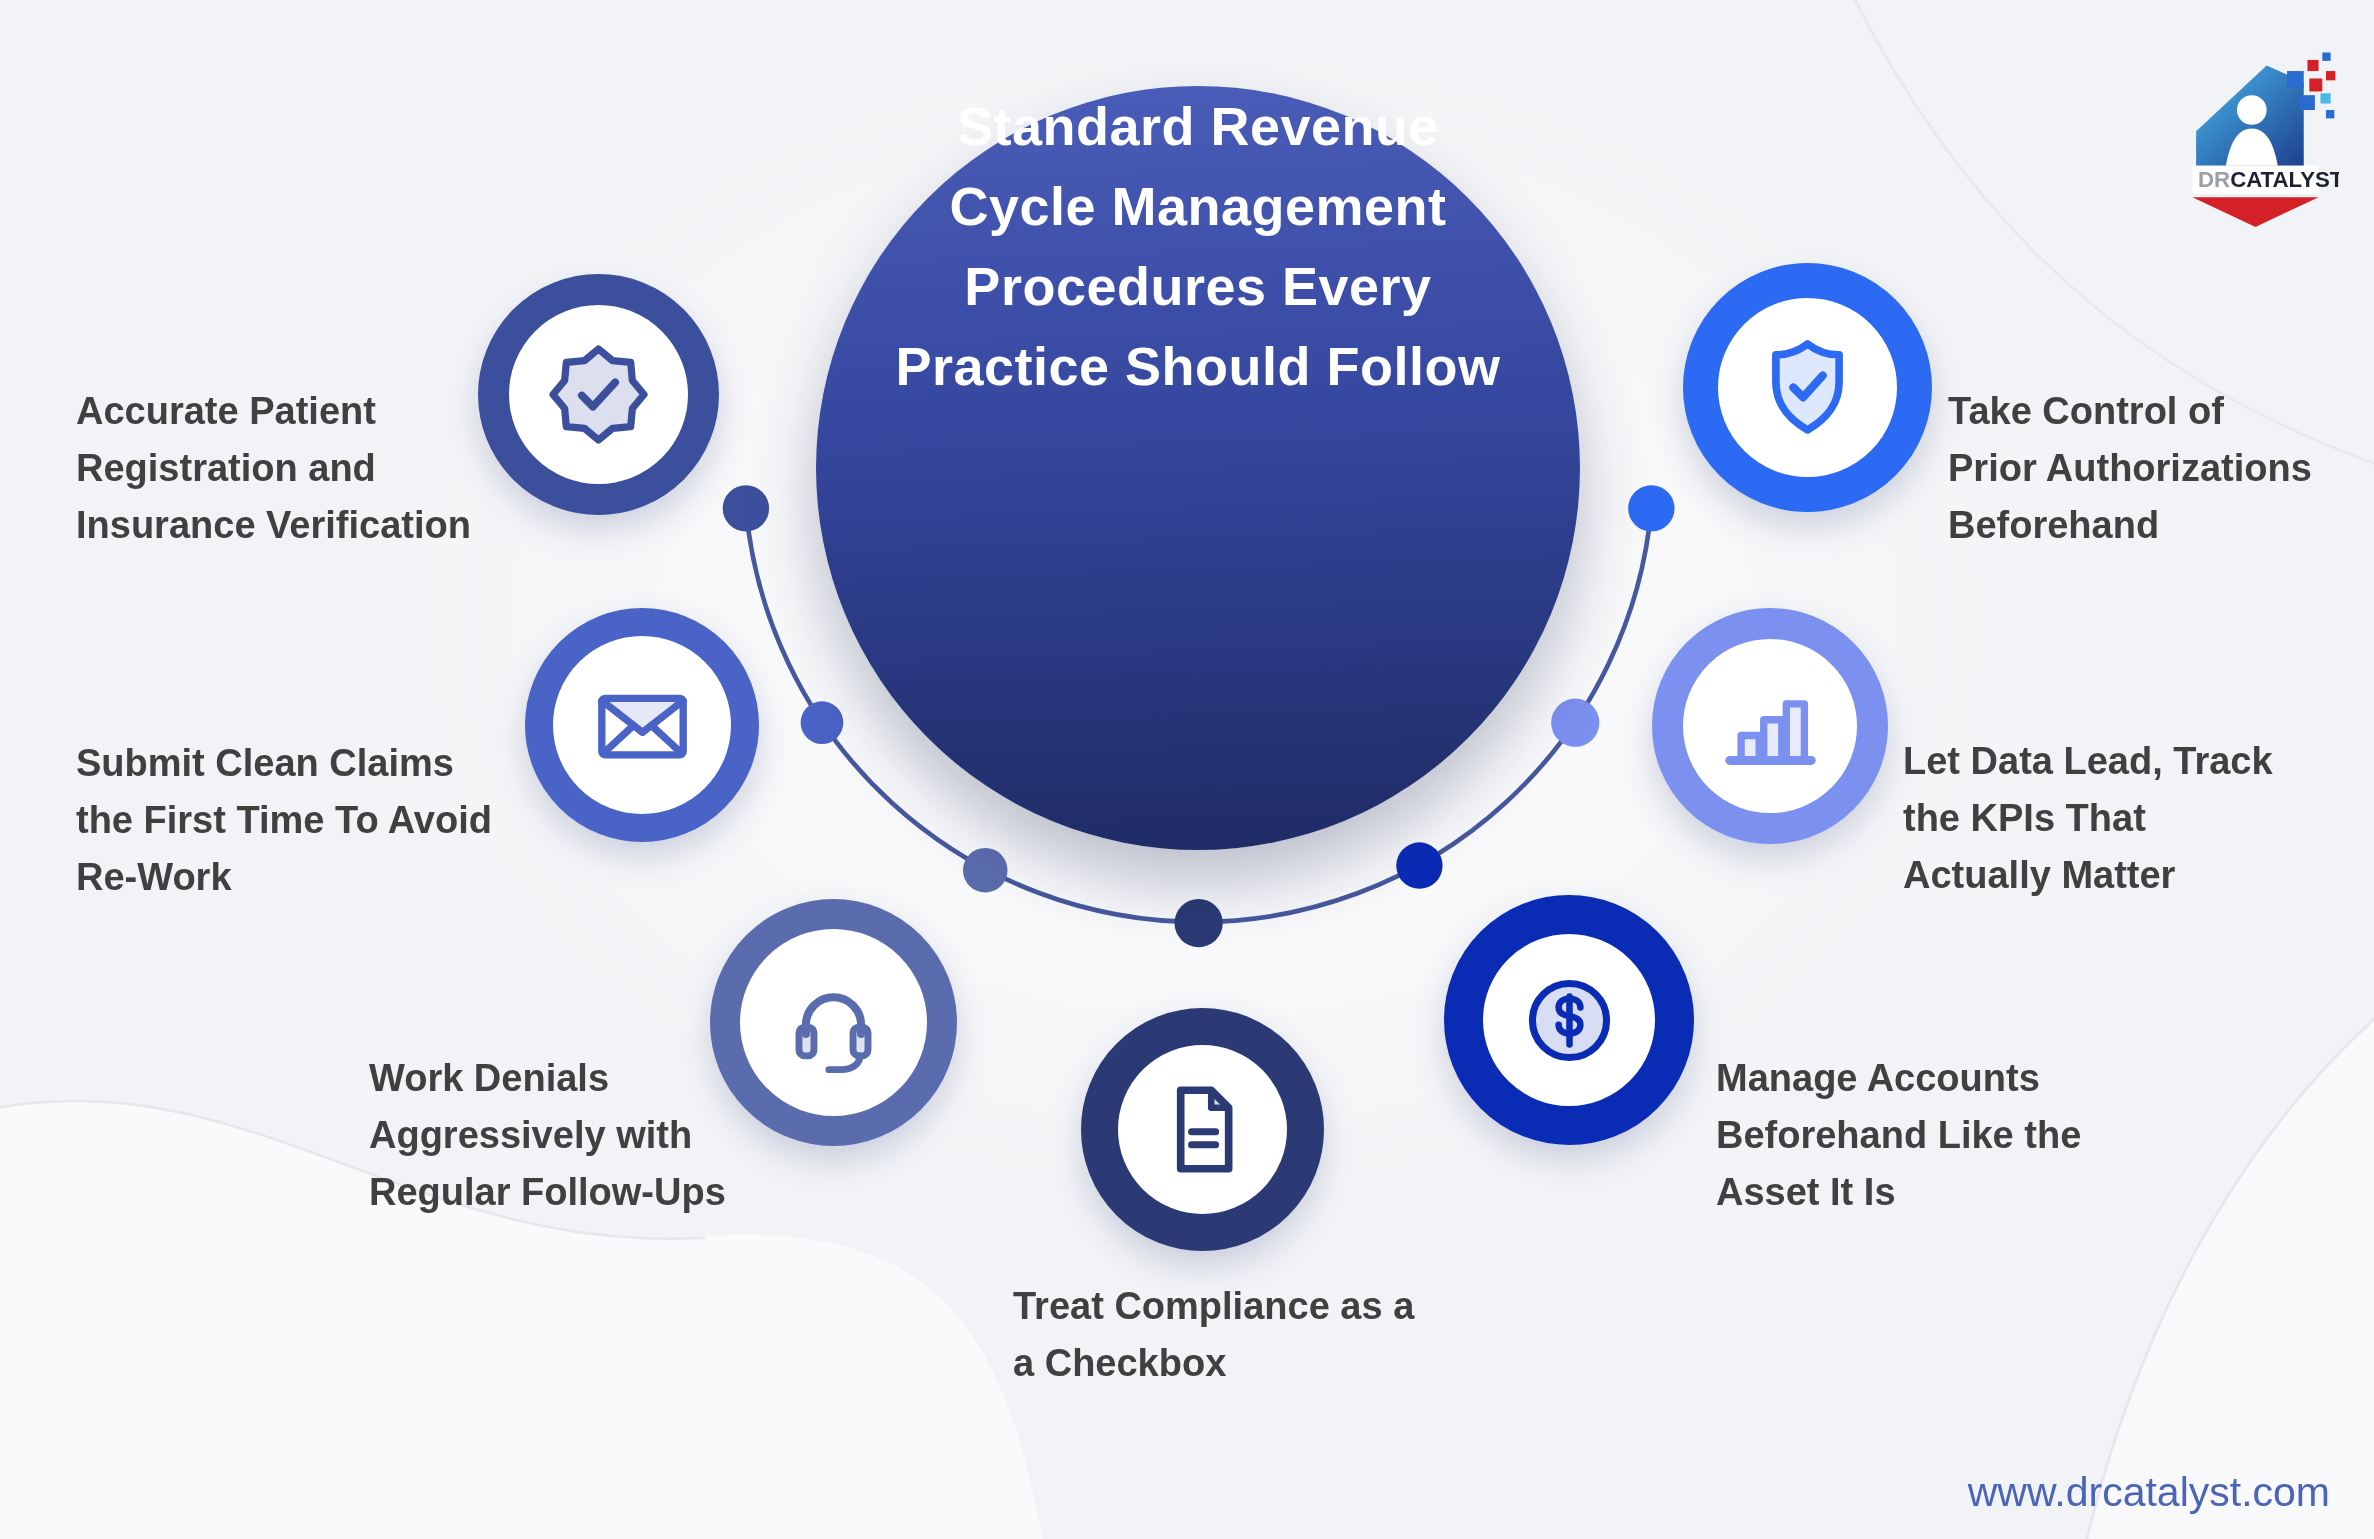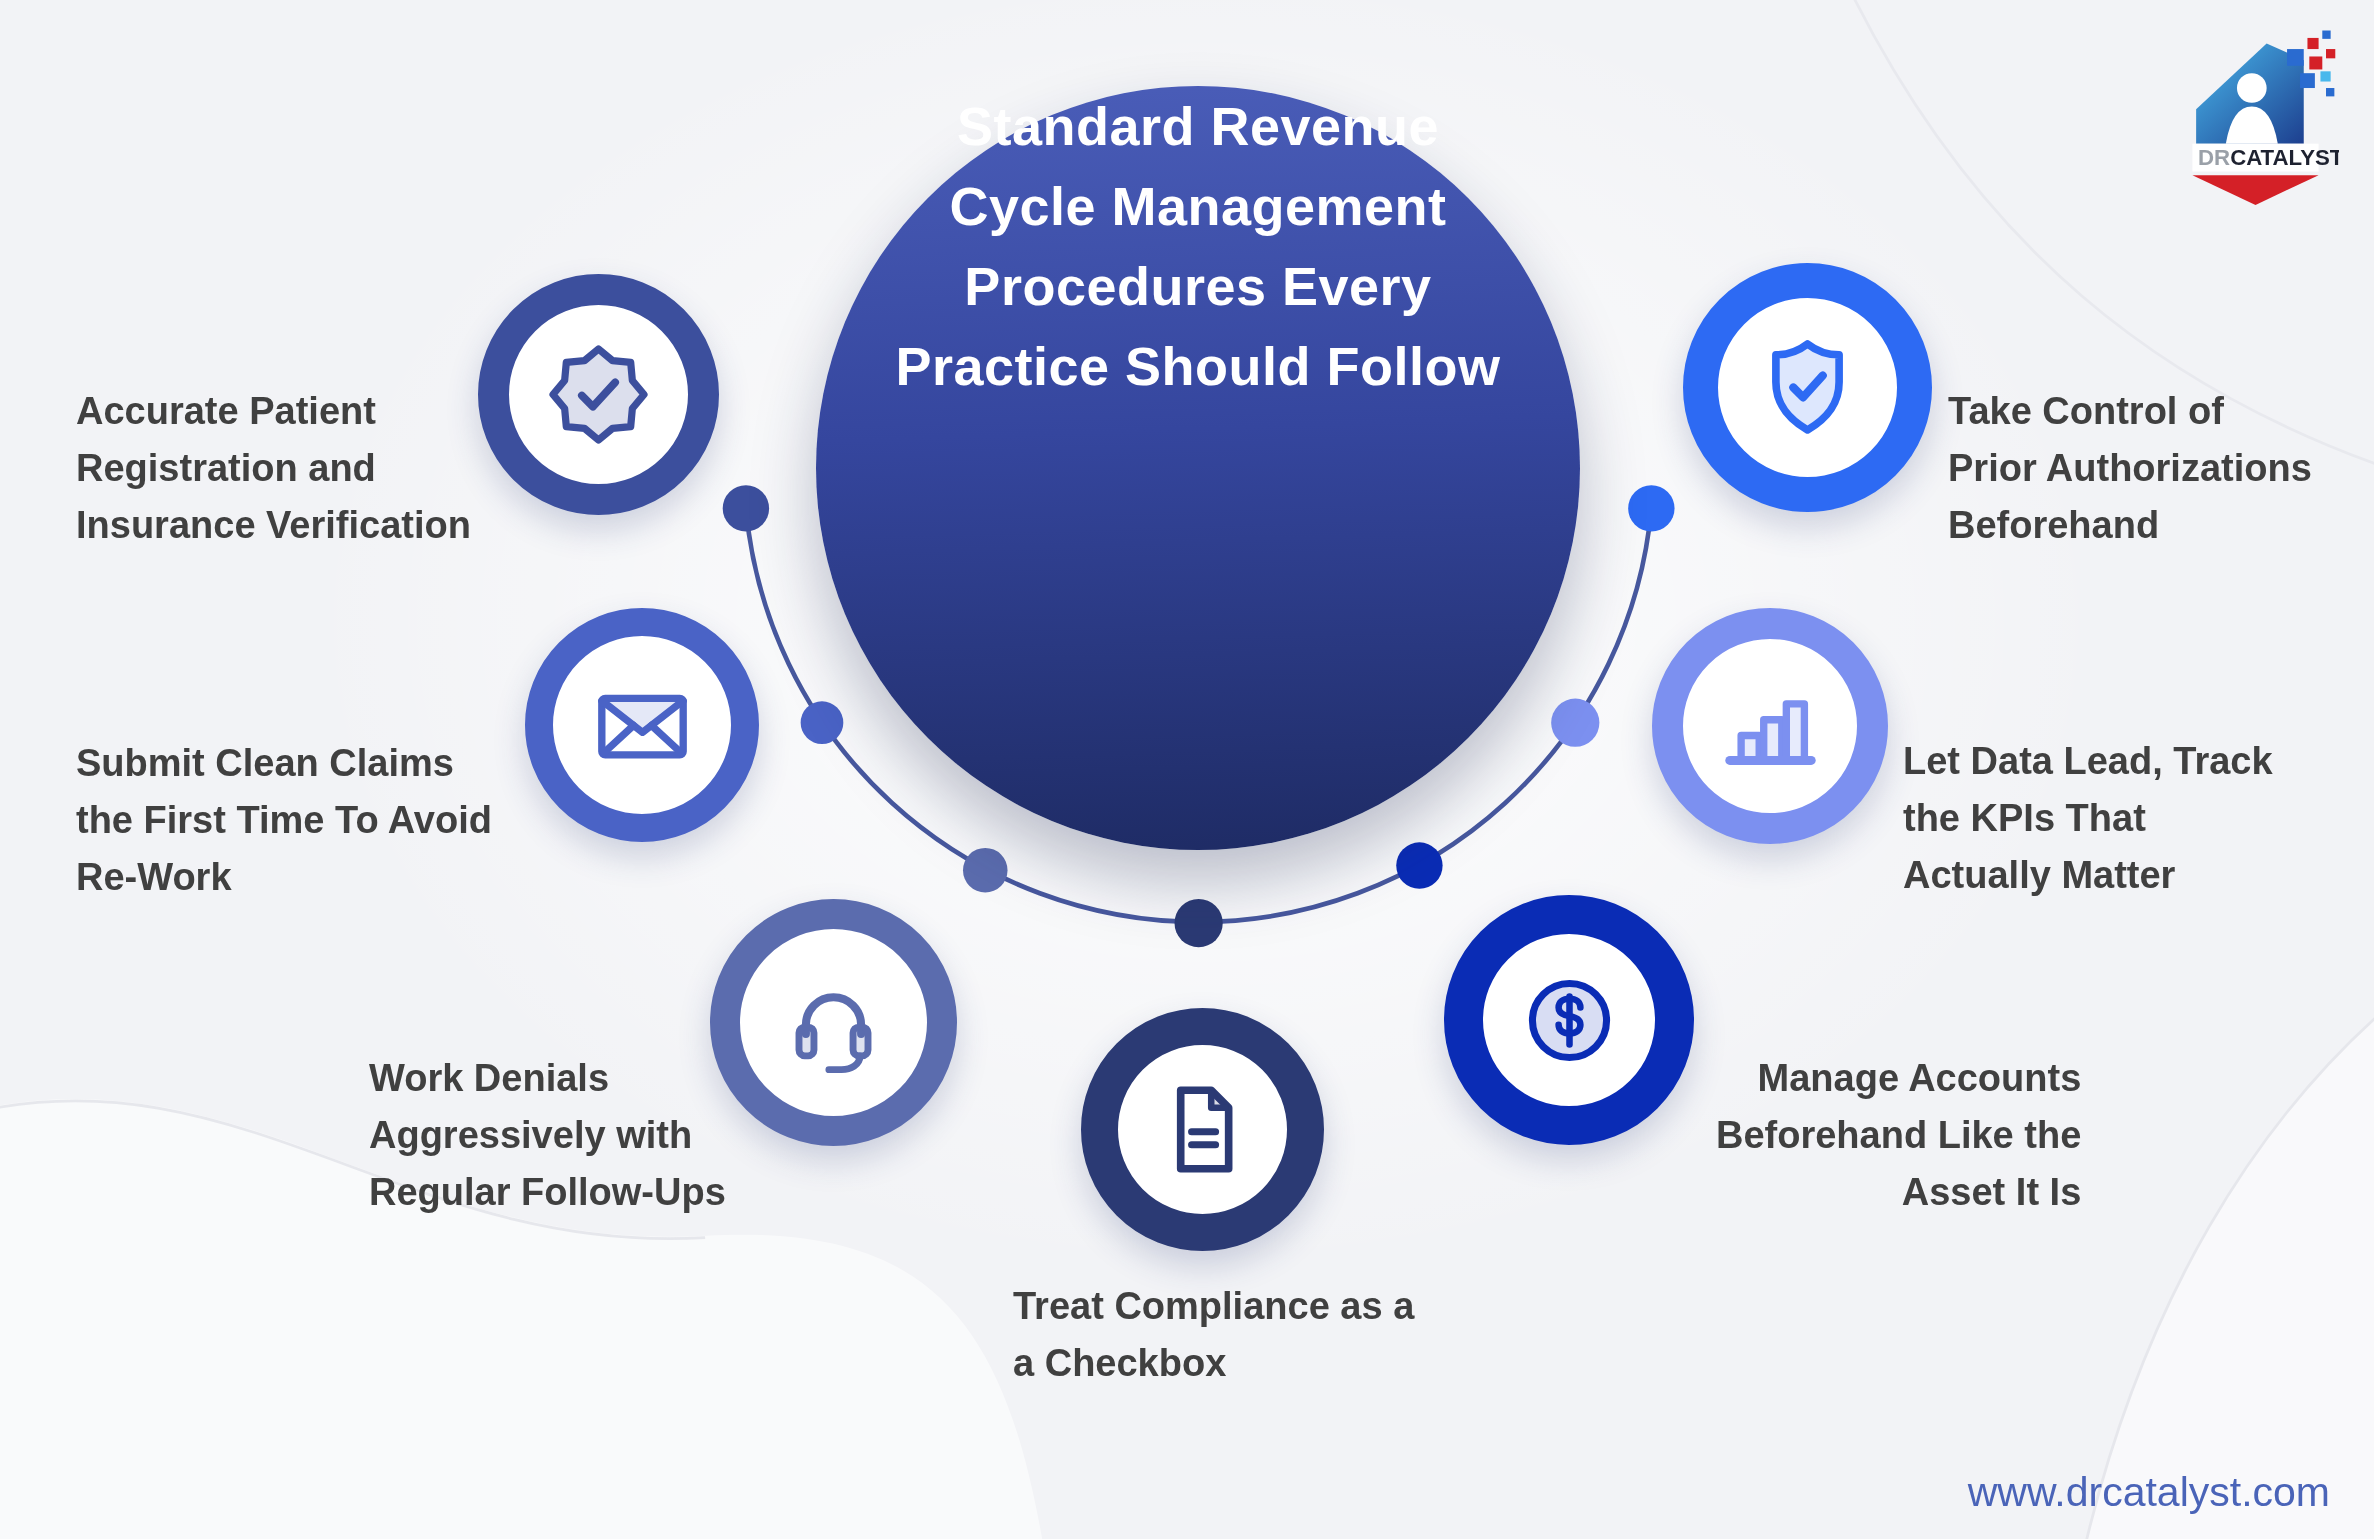--- a/index.html
+++ b/index.html
@@ -31,25 +31,25 @@
   .ring-5{left:1444px;top:895px;width:250px;height:250px;border-width:39px;}
   .ring-6{left:1652px;top:608px;width:236px;height:236px;border-width:31px;}
   .ring-7{left:1683px;top:263px;width:249px;height:249px;border-width:35px;}
 
   .label{position:absolute;font-size:38px;line-height:57px;font-weight:700;color:#404040;z-index:4;}
   .label span{display:block;white-space:nowrap;}
   .label-1{left:76px;top:383px;}
   .label-2{left:76px;top:735px;}
   .label-3{left:369px;top:1050px;}
   .label-4{left:1013px;top:1278px;}
-  .label-5{left:1716px;top:1050px;text-align:right;}
+  .label-5{left:1716px;top:1050px;}
   .label-6{left:1903px;top:733px;}
   .label-7{left:1948px;top:383px;}
 
-  .logo{position:absolute;left:2185px;top:21px;width:154px;height:186px;z-index:5;}
+  .logo{position:absolute;left:2185px;top:43px;width:154px;height:186px;z-index:5;}
   .website{position:absolute;right:45px;bottom:24px;font-size:41px;font-weight:400;color:#4a64b8;z-index:5;}
 </style>
 </head>
 <body>
 
 <div class="canvas">
 
   <svg class="bg-waves" width="2375" height="1540" viewBox="0 0 2560 1660">
     <path d="M-60,1205 C250,1115 430,1352 760,1332 C1010,1318 1090,1430 1130,1700 L-60,1700 Z" fill="#ffffff" opacity="0.55"></path>
     <path d="M-60,1207 C250,1117 430,1354 760,1334" stroke="#e3e4ea" stroke-width="3" fill="none" opacity="0.9"></path>

